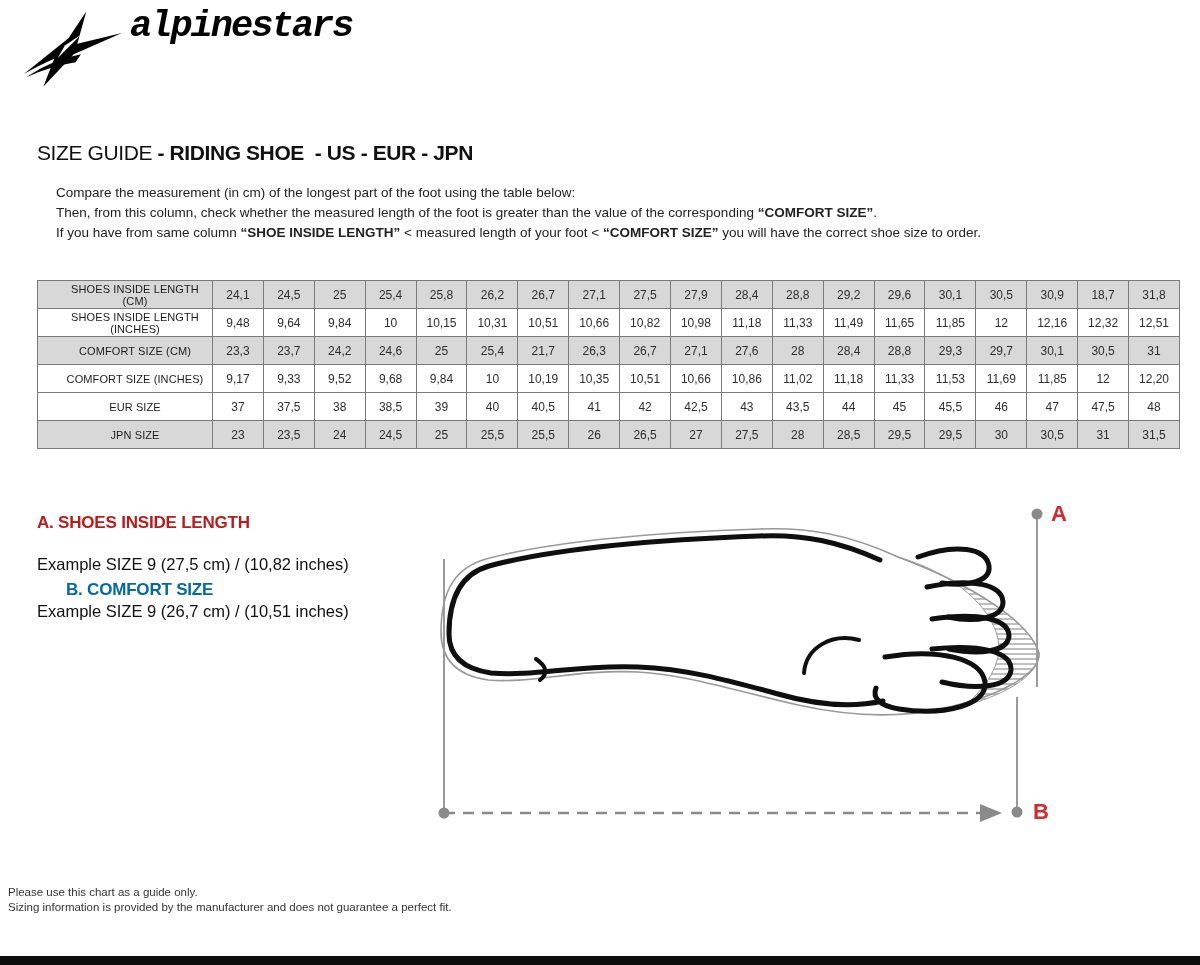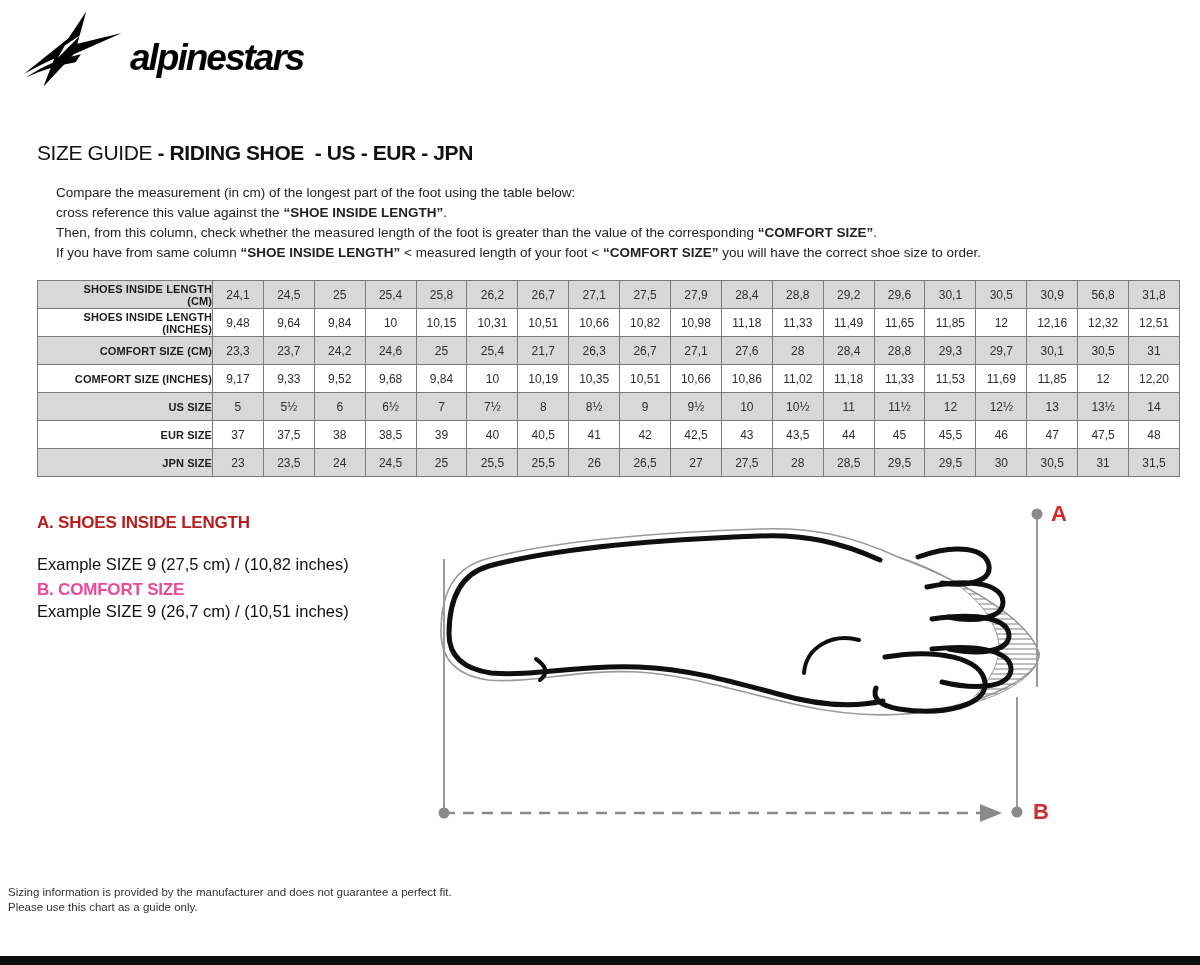--- a/index.html
+++ b/index.html
@@ -1,37 +1,37 @@
 <!DOCTYPE html>
 <html><head>
 <meta charset="utf-8">
 <style>
   html,body{margin:0;padding:0;background:#fff;}
   body{font-family:"Liberation Sans", sans-serif; color:#1a1a1a;}
   #page{position:relative;width:1200px;height:965px;background:#ffffff;overflow:hidden;}
 
   
-  #logo{position:absolute;left:18px;top:8px;display:flex;align-items:flex-end;gap:4px;}
+  #logo{position:absolute;left:18px;top:8px;display:flex;align-items:flex-start;gap:4px;font-family:Liberation Mono, monospace;}
   #logo svg{display:block;}
   #logo .brand{font-size:37px;font-weight:bold;font-style:italic;letter-spacing:-2px;color:#000;line-height:1;padding-bottom:14px;}
 
   
   #title{position:absolute;left:37px;top:141px;font-size:21px;letter-spacing:-0.4px;color:#111;white-space:pre;text-align:center;}
   #title .t-light{font-weight:400;}
   #title .t-bold{font-weight:bold;}
 
   
   #intro{position:absolute;left:56px;top:183px;font-size:13.5px;line-height:20px;color:#222;}
   #intro b{font-weight:bold;}
 
   
   #size-table-wrap{position:absolute;left:37px;top:280px;width:1143px;}
   table.size{border-collapse:collapse;table-layout:fixed;width:100%;}
   table.size th, table.size td{border:1px solid #7b7b7b;height:27px;padding:0;}
-  table.size th.lbl{text-align:right;padding-left:20px;font-size:11px;font-weight:bold;color:#1c1c1c;letter-spacing:0.1px;}
+  table.size th.lbl{text-align:center;padding-left:20px;font-size:11px;font-weight:normal;color:#1c1c1c;letter-spacing:0.1px;}
   table.size td{text-align:center;font-size:12px;color:#2e2e2e;}
   tr.shaded th, tr.shaded td{background:#d8d8d8;}
   tr.plain th, tr.plain td{background:#ffffff;}
 
   
   .legend-title{position:absolute;left:37px;font-size:17px;font-weight:bold;letter-spacing:-0.2px;}
   .legend-example{position:absolute;left:37px;font-size:16.5px;color:#111;}
   #legend-a-title{top:513px;}
   #legend-a-example{top:555px;}
   #legend-b-title{top:580px;}
@@ -59,21 +59,20 @@
         <path fill="#fff" d="M52 42 L70 30 L44 56 Z"></path>
       </svg>
     </span>
     <span class="brand">alpinestars</span>
   </div>
 
   <div id="title"><span class="t-light">SIZE GUIDE </span><span class="t-bold">- RIDING SHOE  - US - EUR - JPN</span></div>
 
   <div id="intro">
       <div><span>Compare the measurement (in cm) of the longest part of the foot using the table below:</span></div>
-      <div><span>cross reference this value against the </span><b>“SHOE INSIDE LENGTH”</b><span>.</span></div>
       <div><span>Then, from this column, check whether the measured length of the foot is greater than the value of the corresponding </span><b>“COMFORT SIZE”</b><span>.</span></div>
       <div><span>If you have from same column </span><b>“SHOE INSIDE LENGTH”</b><span> &lt;  measured length of your foot  &lt; </span><b>“COMFORT SIZE”</b><span> you will have the correct shoe size to order.</span></div>
     </div>
 
   <div id="size-table-wrap">
     <table class="size">
       <colgroup id="cols">
           <col style="width: 175px;">
           <col>
           <col>
@@ -108,21 +107,21 @@
             <td>27,1</td>
             <td>27,5</td>
             <td>27,9</td>
             <td>28,4</td>
             <td>28,8</td>
             <td>29,2</td>
             <td>29,6</td>
             <td>30,1</td>
             <td>30,5</td>
             <td>30,9</td>
-            <td>56,8</td>
+            <td>18,7</td>
             <td>31,8</td>
           </tr>
           <tr class="plain">
             <th class="lbl">SHOES INSIDE LENGTH (INCHES)</th>
             <td>9,48</td>
             <td>9,64</td>
             <td>9,84</td>
             <td>10</td>
             <td>10,15</td>
             <td>10,31</td>
@@ -177,42 +176,20 @@
             <td>10,86</td>
             <td>11,02</td>
             <td>11,18</td>
             <td>11,33</td>
             <td>11,53</td>
             <td>11,69</td>
             <td>11,85</td>
             <td>12</td>
             <td>12,20</td>
           </tr>
-          <tr class="shaded">
-            <th class="lbl">US SIZE</th>
-            <td>5</td>
-            <td>5½</td>
-            <td>6</td>
-            <td>6½</td>
-            <td>7</td>
-            <td>7½</td>
-            <td>8</td>
-            <td>8½</td>
-            <td>9</td>
-            <td>9½</td>
-            <td>10</td>
-            <td>10½</td>
-            <td>11</td>
-            <td>11½</td>
-            <td>12</td>
-            <td>12½</td>
-            <td>13</td>
-            <td>13½</td>
-            <td>14</td>
-          </tr>
           <tr class="plain">
             <th class="lbl">EUR SIZE</th>
             <td>37</td>
             <td>37,5</td>
             <td>38</td>
             <td>38,5</td>
             <td>39</td>
             <td>40</td>
             <td>40,5</td>
             <td>41</td>
@@ -249,21 +226,21 @@
             <td>30,5</td>
             <td>31</td>
             <td>31,5</td>
           </tr>
         </tbody>
     </table>
   </div>
 
   <div id="legend-a-title" class="legend-title" style="color: #b91c1c;">A. SHOES INSIDE LENGTH</div>
   <div id="legend-a-example" class="legend-example">Example SIZE 9 (27,5 cm) / (10,82 inches)</div>
-  <div id="legend-b-title" class="legend-title" style="color: #ec4899;">B. COMFORT SIZE</div>
+  <div id="legend-b-title" class="legend-title" style="color: #0369a1; margin-left: 29px;">B. COMFORT SIZE</div>
   <div id="legend-b-example" class="legend-example">Example SIZE 9 (26,7 cm) / (10,51 inches)</div>
 
   <div id="diagram">
     <svg width="672" height="348" viewBox="0 0 672 348">
       <defs>
         <pattern id="hatch" width="6" height="5" patternUnits="userSpaceOnUse">
           <line x1="0" y1="2" x2="6" y2="2" stroke="#9a9a9a" stroke-width="1.3"></line>
         </pattern>
       </defs>
 
@@ -304,18 +281,18 @@
         <line x1="589" y1="210" x2="589" y2="325" stroke="#9a9a9a" stroke-width="2"></line>
         <circle cx="589" cy="325" r="5.5" fill="#8a8a8a"></circle>
       </g>
 
       <text x="623" y="34" font-family="Liberation Sans, sans-serif" font-size="22" font-weight="bold" fill="#cf2b30" id="svg-marker-a">A</text>
       <text x="605" y="332" font-family="Liberation Sans, sans-serif" font-size="22" font-weight="bold" fill="#cf2b30" id="svg-marker-b">B</text>
     </svg>
   </div>
 
   <div id="footer">
+    <div>Please use this chart as a guide only.</div>
     <div>Sizing information is provided by the manufacturer and does not guarantee a perfect fit.</div>
-    <div>Please use this chart as a guide only.</div>
   </div>
 
   <div id="bottom-bar"></div>
 </div>
 
 </body></html>

